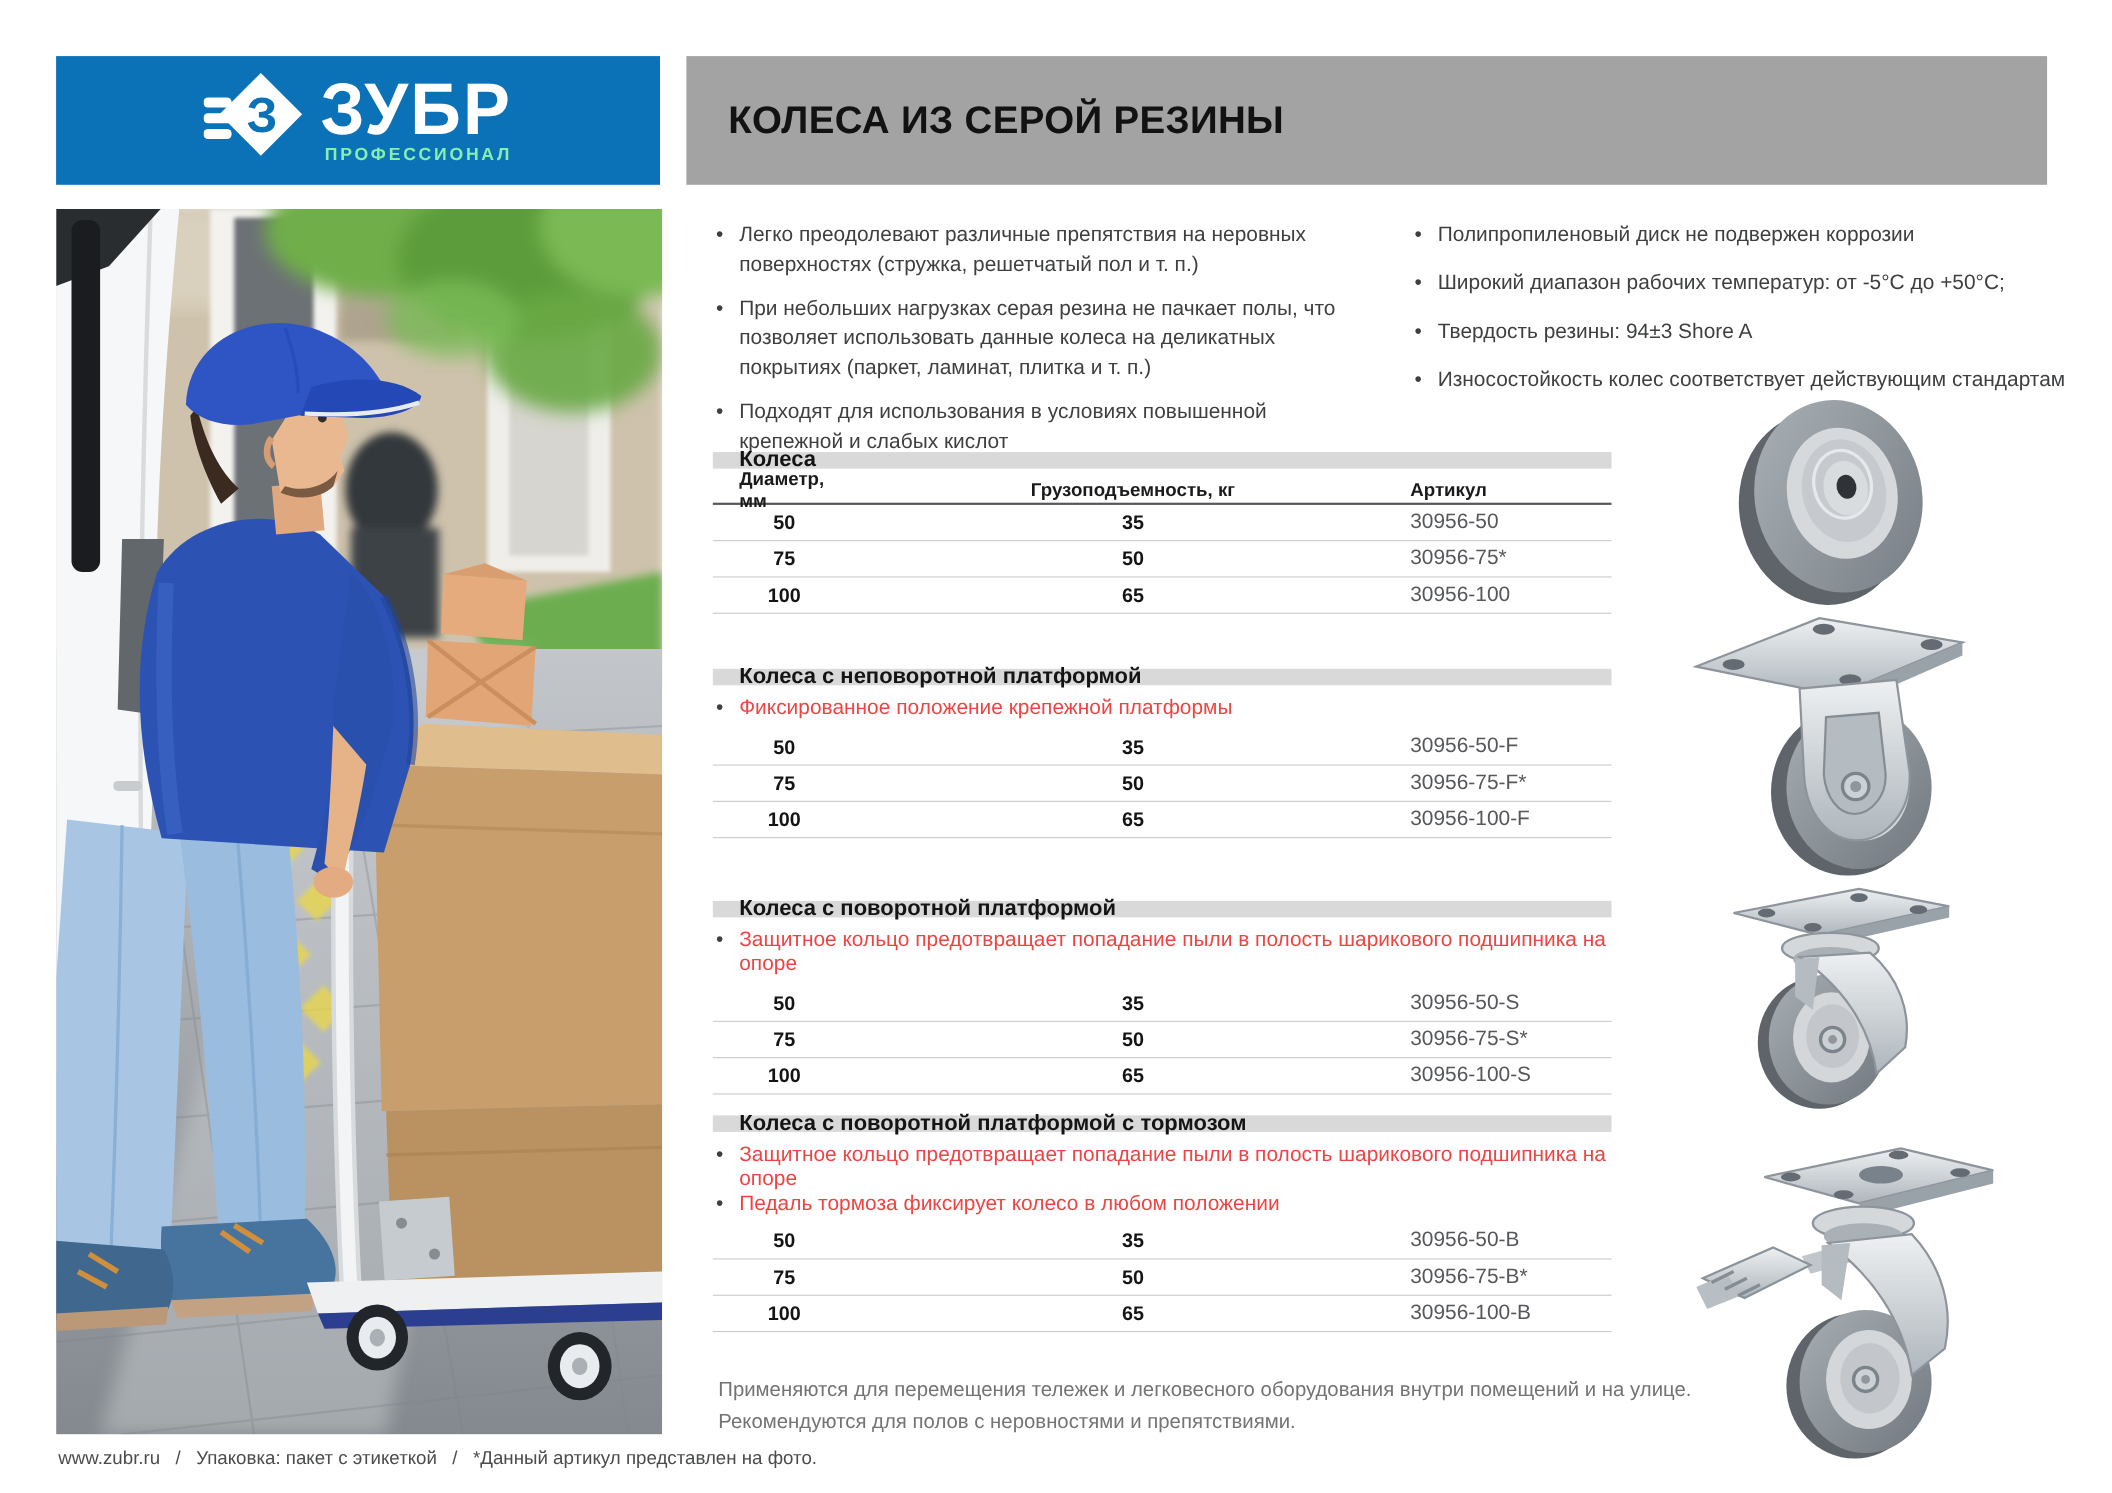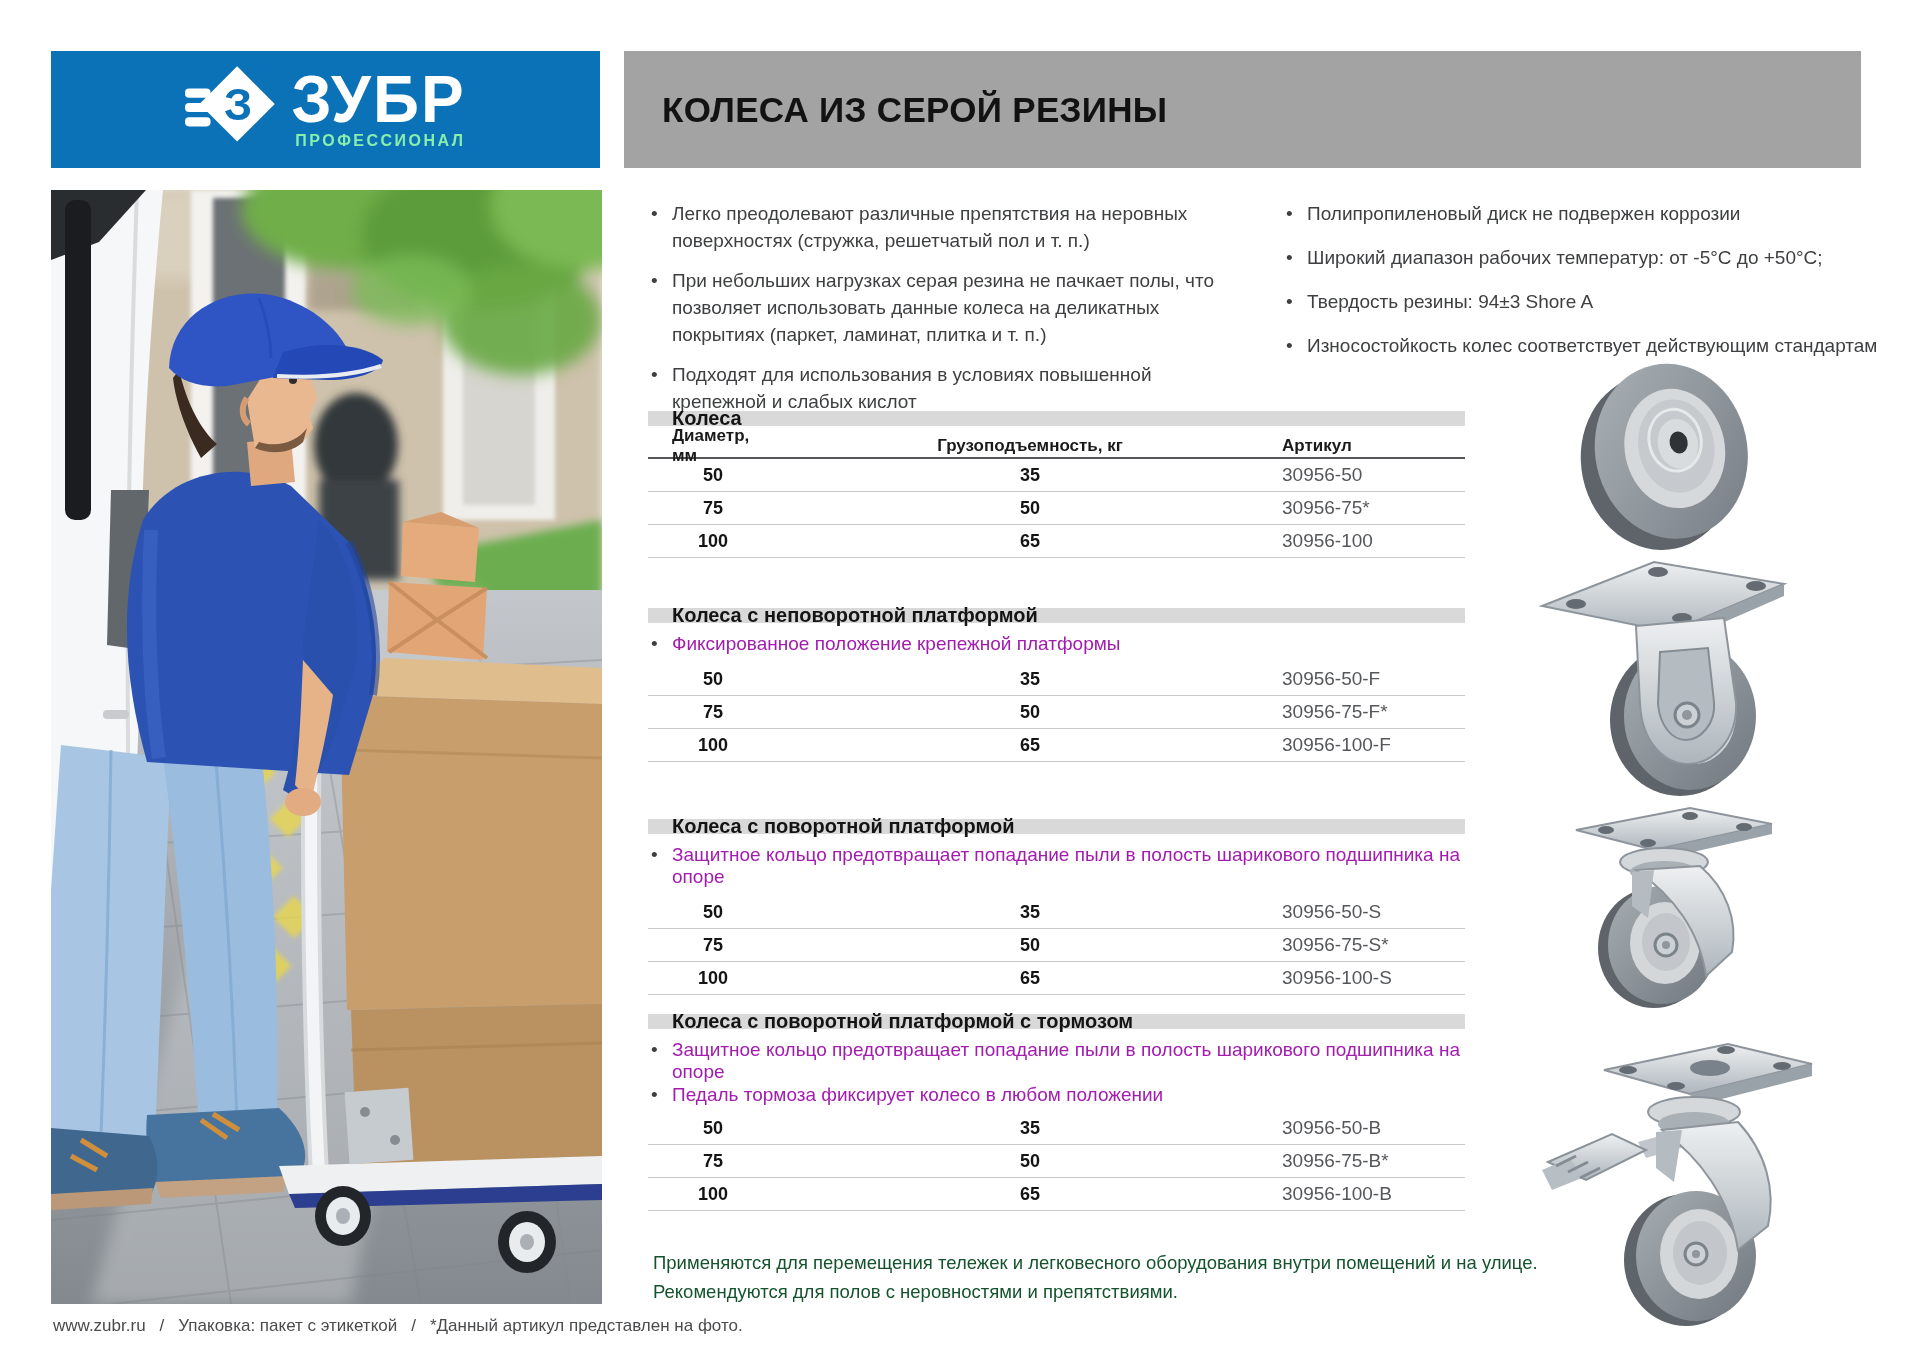--- a/index.html
+++ b/index.html
@@ -39,29 +39,29 @@
           padding-left:24px; font-size:20px; font-weight:700; color:#141414; }
   .cols { display:grid; grid-template-columns:130px 504px 183px; align-items:center;
           height:33px; border-bottom:2px solid #55575a; font-size:17px; font-weight:700; color:#1a1a1a; }
   .ch1 { padding-left:24px; } .ch2 { text-align:center; }
   .rows .row { display:grid; grid-template-columns:130px 504px 183px; align-items:center;
                height:33px; border-bottom:1px solid #c9cacc; }
   .c1,.c2 { text-align:center; font-weight:700; font-size:18px; color:#141414; }
   .c3 { font-size:19px; color:#55575a; }
   .tbl .sub { list-style:none; margin-top:10px; }
   .tbl .sub li { position:relative; padding-left:24px; font-size:19px; line-height:22px;
-                 color:#a21caf; margin-bottom:1px; }
+                 color:#ef4444; margin-bottom:1px; }
   .tbl .sub li::before { content:"•"; position:absolute; left:3px; color:#3e3f41; }
   .tbl .rows { margin-top:8px; }
   .s1 .rows { margin-top:0; }
   .s4 .rows { margin-top:6px; }
 
   
   .note { position:absolute; left:653px; top:1248px; width:920px;
-          font-size:18.5px; line-height:29px; color:#14532d; }
+          font-size:18.5px; line-height:29px; color:#737373; }
   .pfooter { position:absolute; left:53px; top:1316px; font-size:17px; color:#4a4b4d; }
   .pfooter a { color:#4a4b4d; text-decoration:none; }
   .pfooter .sep { margin:0 14px; }
 
   
   .product { position:absolute; }
   .p1 { left:1578px; top:358px; width:180px; height:195px; }
   .p2 { left:1538px; top:552px; width:250px; height:250px; }
   .p3 { left:1548px; top:800px; width:240px; height:215px; }
   .p4 { left:1542px; top:1030px; width:285px; height:320px; }

